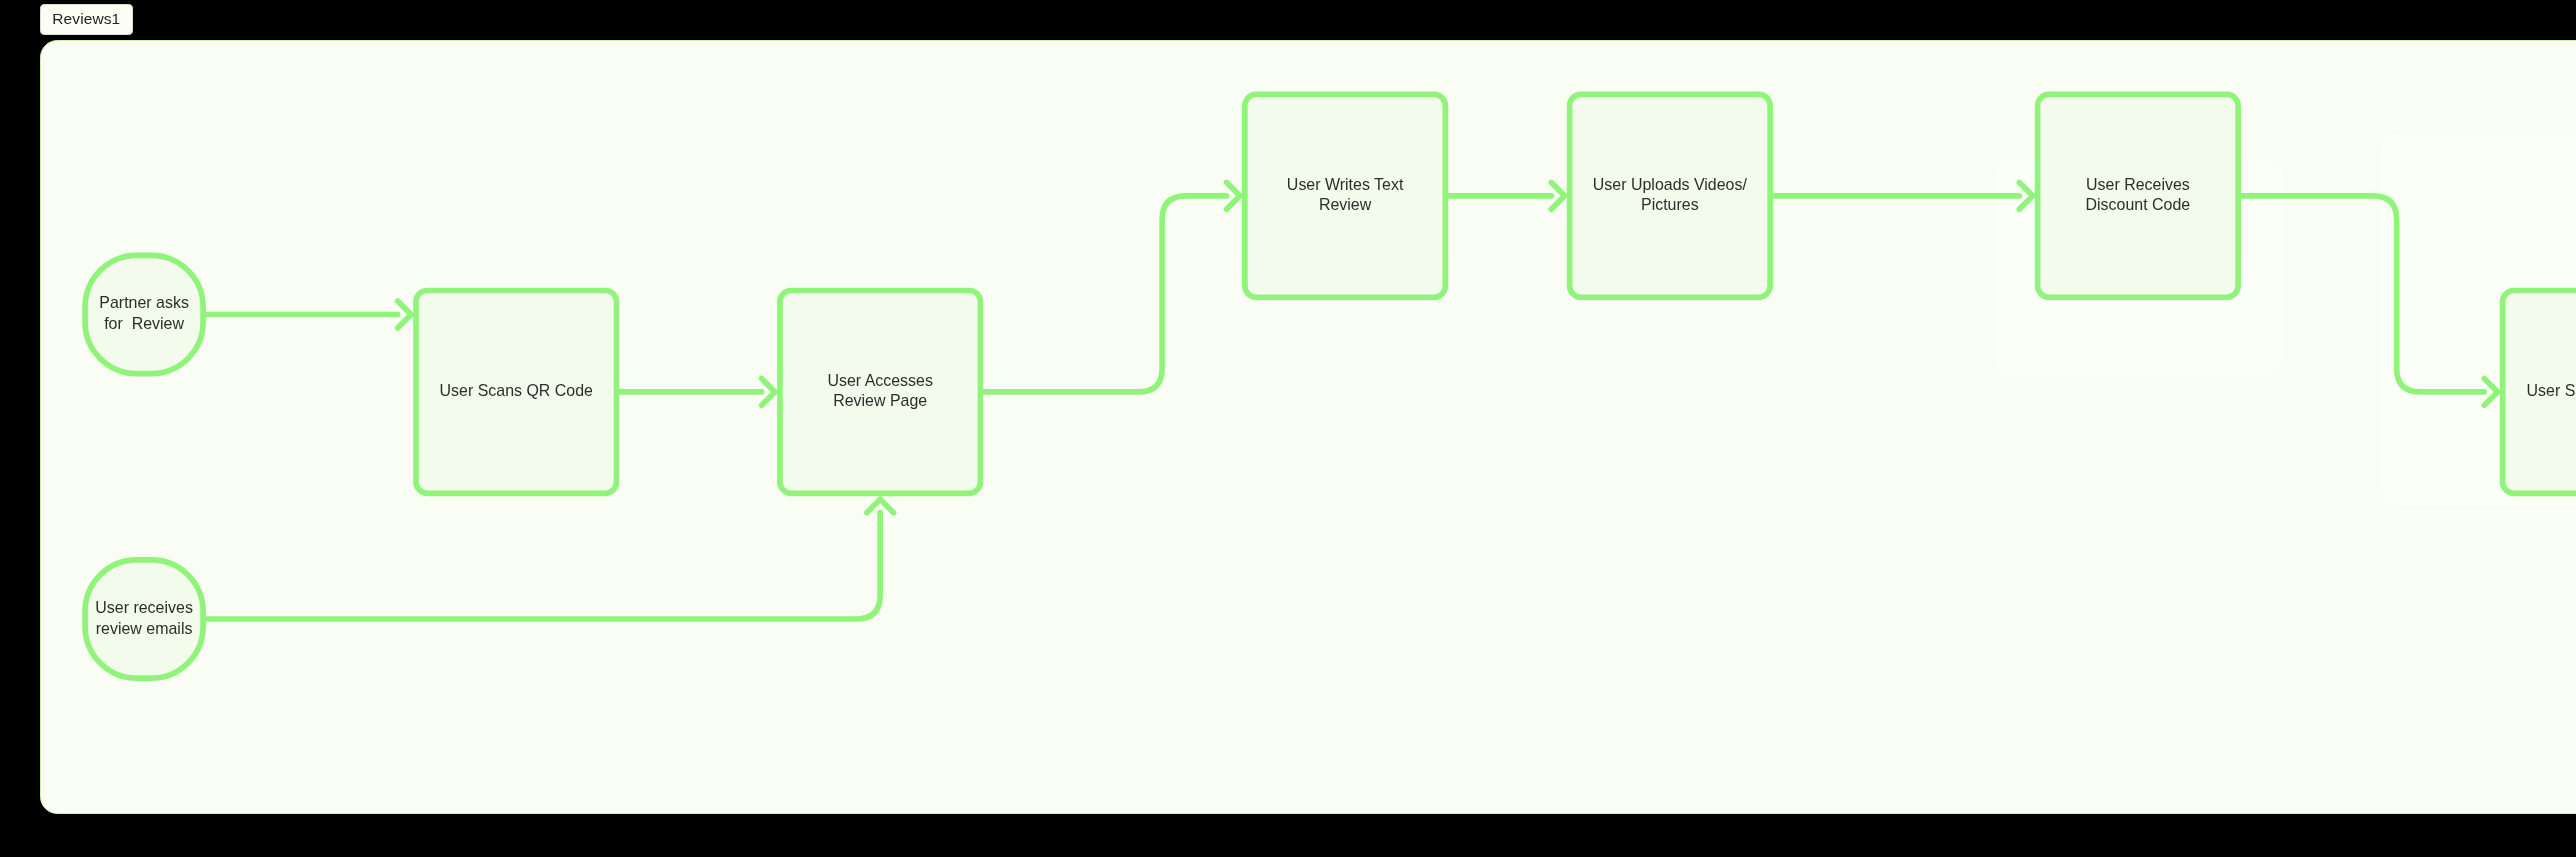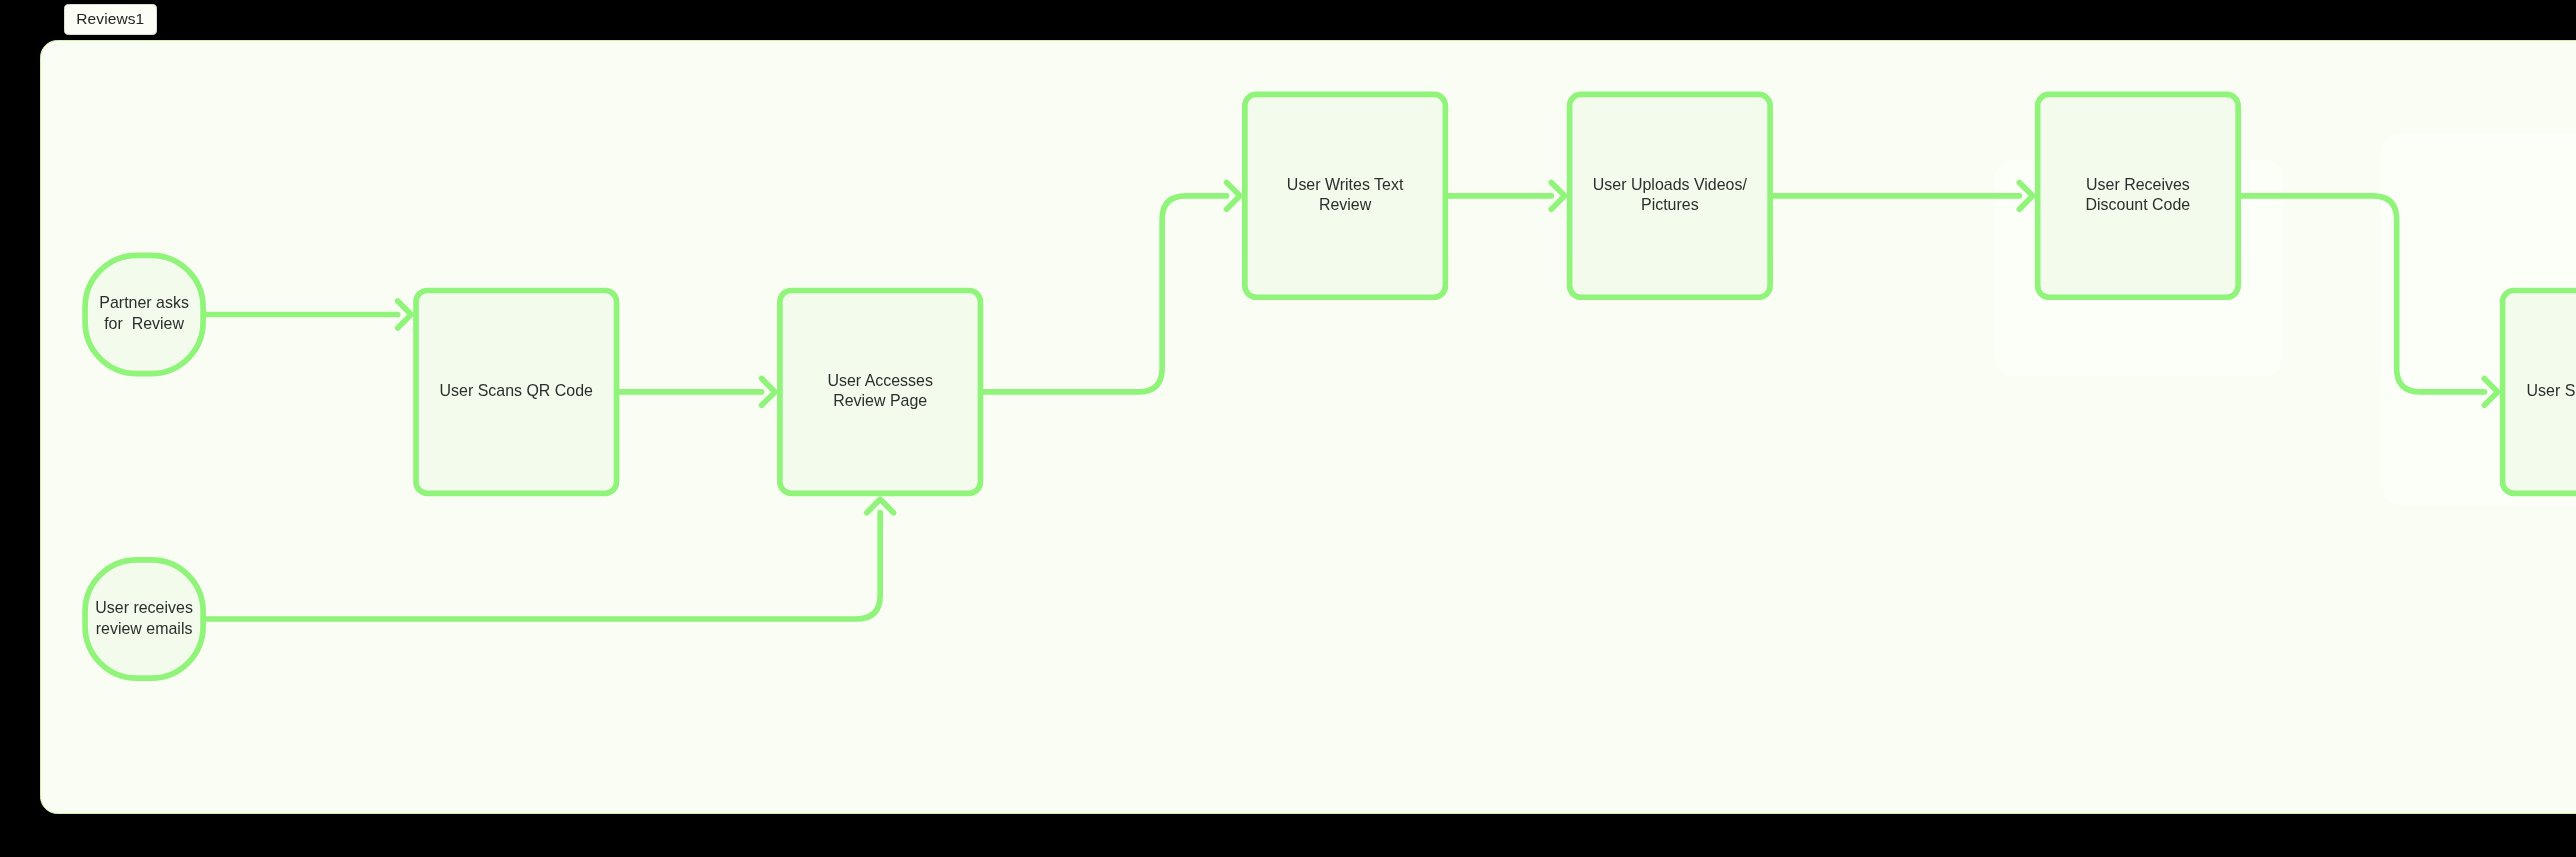--- a/index.html
+++ b/index.html
@@ -41,21 +41,20 @@
     border: 0.5px solid #D9DED0;
     border-radius: 4.6px;
     box-sizing: border-box;
     color: #1F2120;
     font-size: 15.5px;
     line-height: 1;
     letter-spacing: 0.1px;
     white-space: nowrap;
     cursor: pointer;
     user-select: none;
-    margin-left: 24px;
   }
 
   
   #canvas-panel {
     position: absolute;
     left: 40px;
     top: 40px;
     width: 2736px;
     height: 774px;
     background: #FAFDF3;

